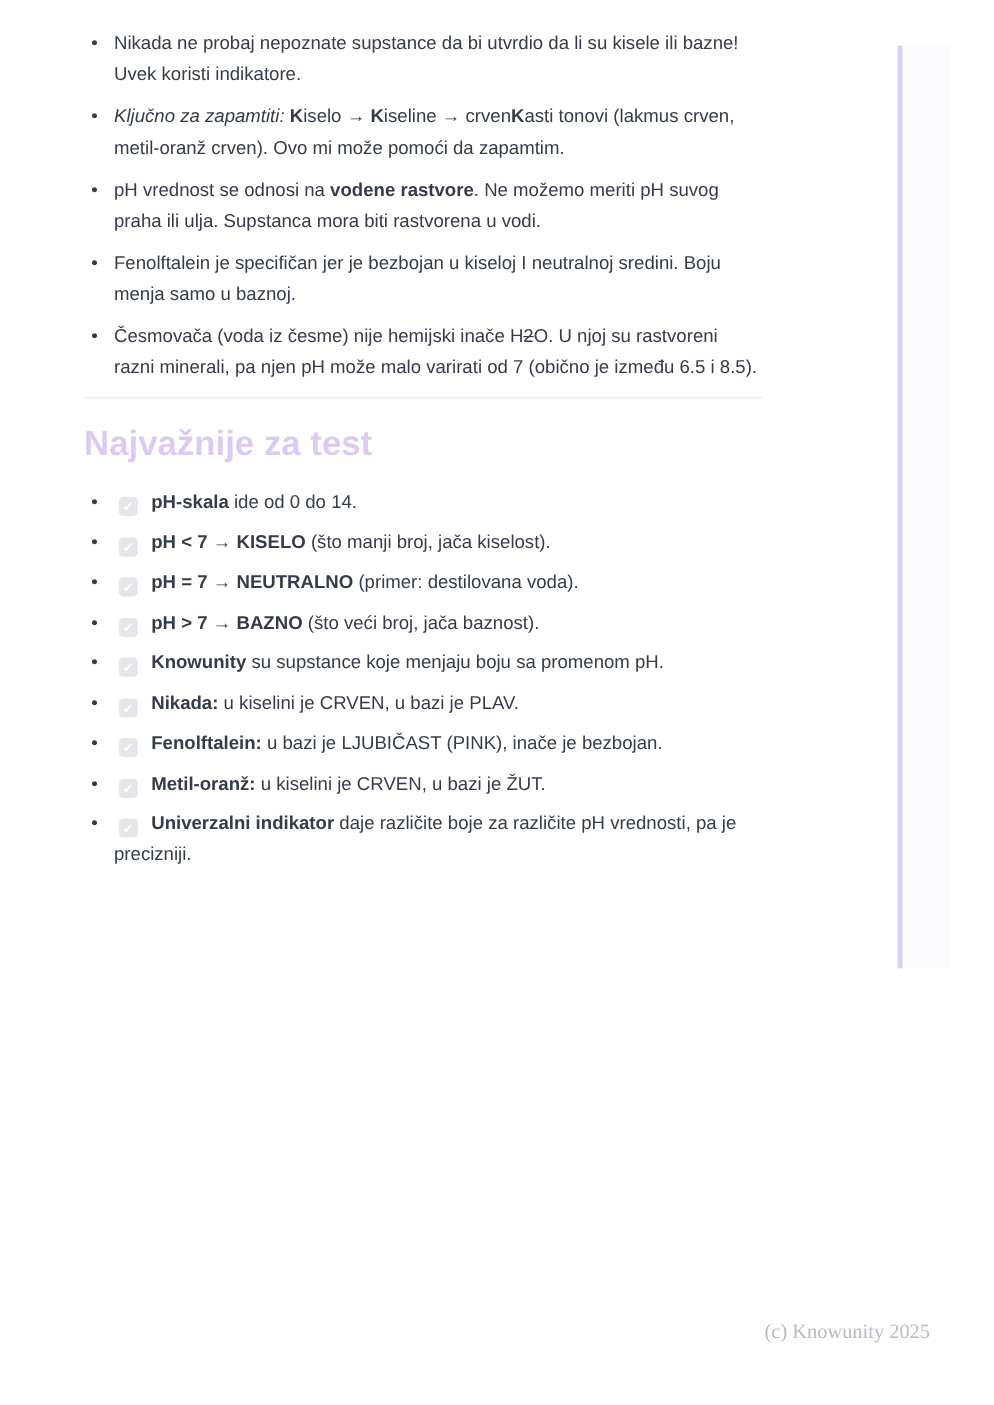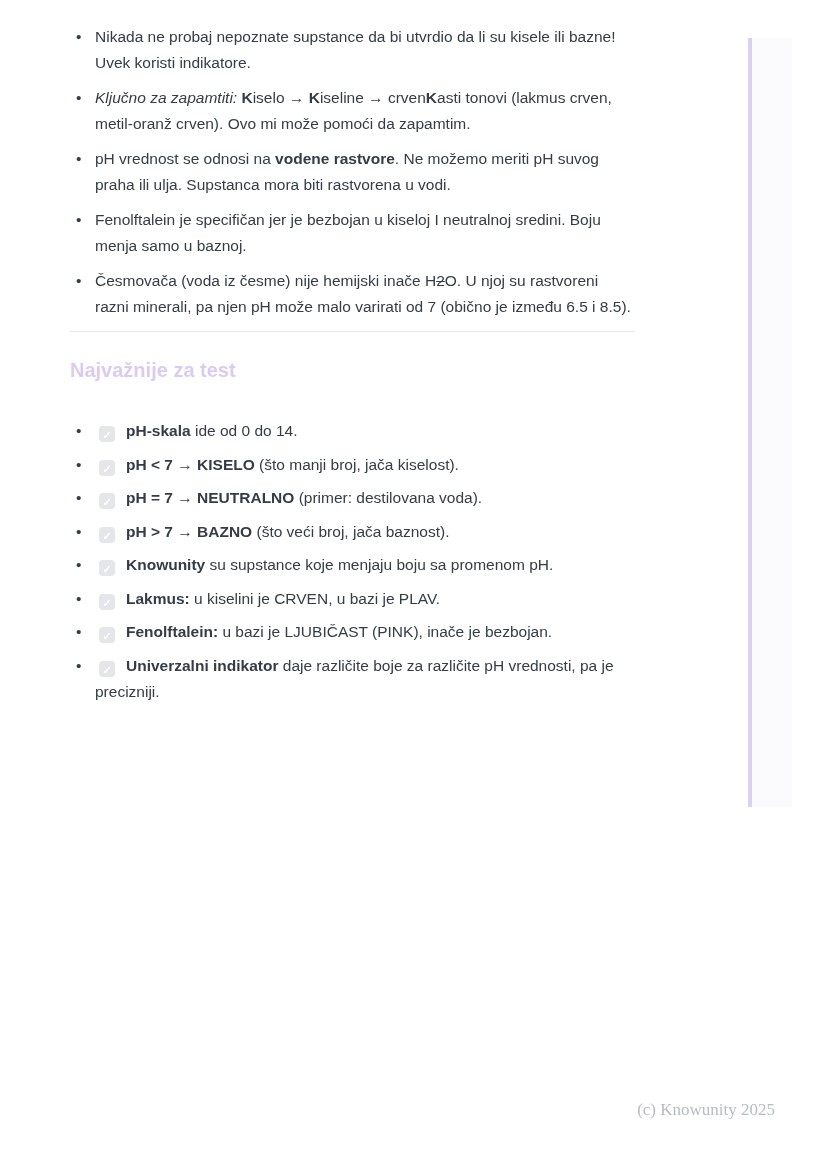--- a/index.html
+++ b/index.html
@@ -70,22 +70,22 @@
   .divider {
     border: none;
     border-top: 1px solid var(--divider, #e8e8ea);
     margin-top: 11px;
     width: 100%;
     height: 0;
   }
 
   .section-title {
     margin-top: 22px;
-    margin-bottom: 32px;
-    font-size: 20px;
+    margin-bottom: 20px;
+    font-size: 29px;
     line-height: 32px;
     font-weight: bold;
     color: var(--accent-heading, #dccbf1);
   }
 
   .footer {
     position: absolute;
     right: 53px;
     top: 1103px;
     font-size: 17px;
@@ -111,19 +111,20 @@
   <hr class="divider">
 
   <h2 class="section-title">Najvažnije za test</h2>
 
   <ul class="checklist" id="checklist">
       <li><span class="checkbox"><span class="check">✓</span></span><span class="seg-b">pH-skala</span><span> ide od 0 do 14.</span></li>
       <li><span class="checkbox"><span class="check">✓</span></span><span class="seg-b">pH &lt; 7 → KISELO</span><span> (što manji broj, jača kiselost).</span></li>
       <li><span class="checkbox"><span class="check">✓</span></span><span class="seg-b">pH = 7 → NEUTRALNO</span><span> (primer: destilovana voda).</span></li>
       <li><span class="checkbox"><span class="check">✓</span></span><span class="seg-b">pH &gt; 7 → BAZNO</span><span> (što veći broj, jača baznost).</span></li>
       <li><span class="checkbox"><span class="check">✓</span></span><span class="seg-b">Knowunity</span><span> su supstance koje menjaju boju sa promenom pH.</span></li>
-      <li><span class="checkbox"><span class="check">✓</span></span><span class="seg-b">Lakmus:</span><span> u kiselini je CRVEN, u bazi je PLAV.</span></li>
+      <li><span class="checkbox"><span class="check">✓</span></span><span class="seg-b">Nikada:</span><span> u kiselini je CRVEN, u bazi je PLAV.</span></li>
       <li><span class="checkbox"><span class="check">✓</span></span><span class="seg-b">Fenolftalein:</span><span> u bazi je LJUBIČAST (PINK), inače je bezbojan.</span></li>
+      <li><span class="checkbox"><span class="check">✓</span></span><span class="seg-b">Metil-oranž:</span><span> u kiselini je CRVEN, u bazi je ŽUT.</span></li>
       <li><span class="checkbox"><span class="check">✓</span></span><span class="seg-b">Univerzalni indikator</span><span> daje različite boje za različite pH vrednosti, pa je precizniji.</span></li>
     </ul>
 </div>
 
 <div class="footer">(c) Knowunity 2025</div>
 
 </body></html>

